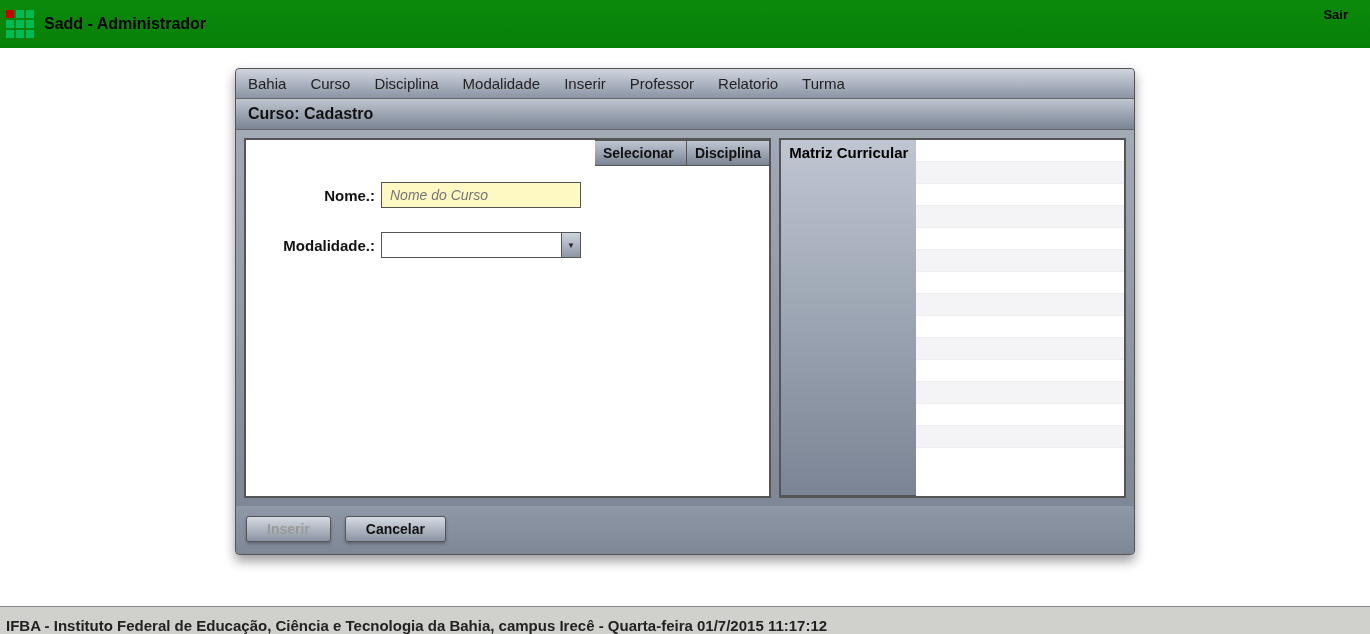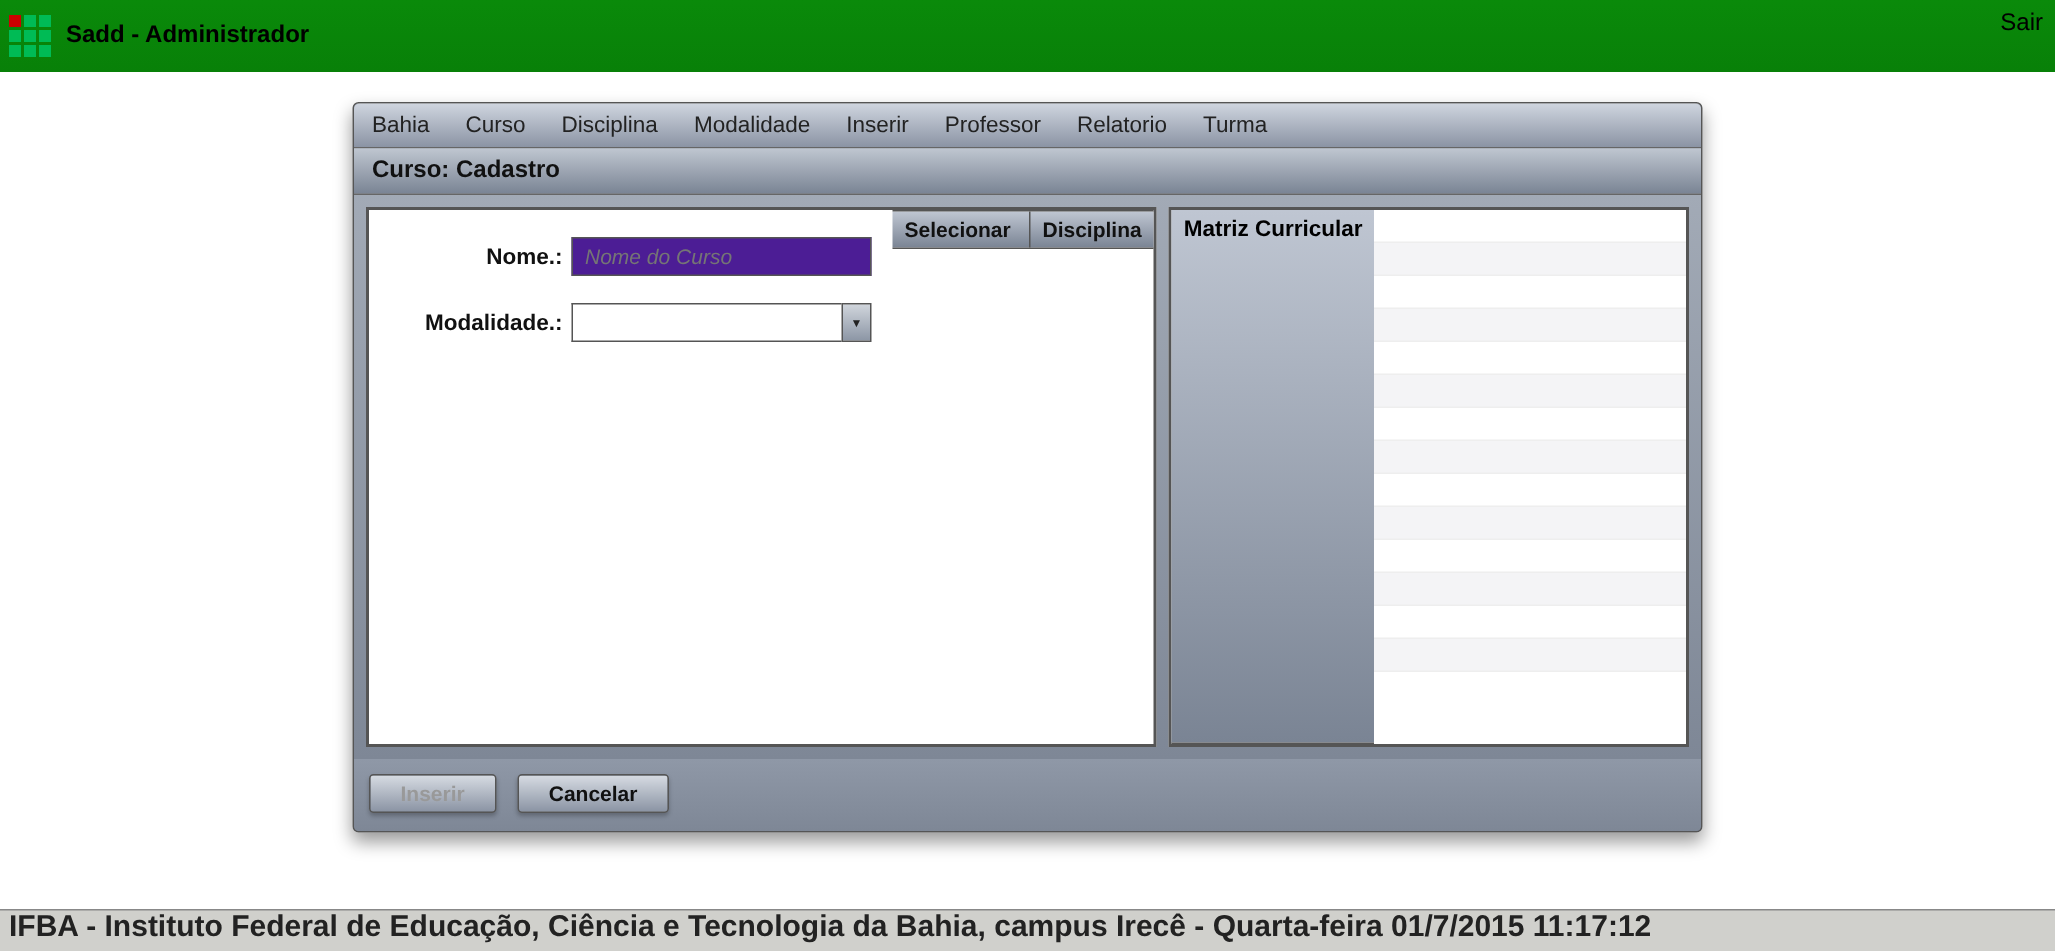--- a/index.html
+++ b/index.html
@@ -31,25 +31,25 @@
     .logo span { display: block; width: 100%; height: 100%; }
     .logo .r { background: #c00; }
     .logo .g { background: #0b5; }
     .topbar-title {
       color: #000;
       font-weight: bold;
       font-size: 16px;
     }
     .topbar-exit {
       position: absolute;
-      right: 8px;
+      right: 22px;
       top: 7px;
       color: #000;
-      font-weight: normal;
-      font-size: 16px;
+      font-weight: bold;
+      font-size: 13px;
       cursor: pointer;
     }
     .container {
       width: 900px;
       margin: 20px auto 0 auto;
       border: 1px solid #555;
       border-radius: 4px;
       background: linear-gradient(to bottom, #b0b8c4 0%, #808a9a 100%);
       box-shadow: 0 6px 12px rgba(0,0,0,.4);
     }
@@ -92,38 +92,39 @@
       display: flex;
       flex-direction: row;
     }
     .form-area {
       padding: 18px 14px 12px 14px;
     }
     .fld-row {
       display: flex;
       align-items: center;
       margin-bottom: 18px;
+      margin-top: 24px;
     }
     .fld-label {
       width: 115px;
       text-align: right;
       margin-right: 6px;
       font-weight: bold;
       font-size: 15px;
       color: #111;
     }
     .fld-input {
       flex: 1;
       height: 26px;
       border: 1px solid #555;
       padding: 0 8px;
       font-style: italic;
       color: #888;
       font-size: 14px;
-      background: #4c1d95;
+      background: #fef9c3;
     }
     .fld-select-wrap {
       flex: 1;
       display: flex;
       height: 26px;
     }
     .fld-select {
       flex: 1;
       border: 1px solid #555;
       border-right: none;
@@ -201,24 +202,24 @@
     }
     .statusbar {
       position: absolute;
       bottom: 0;
       left: 0;
       right: 0;
       height: 28px;
       background: #d0d0cc;
       border-top: 1px solid #888;
       font-weight: bold;
-      font-size: 20px;
+      font-size: 15px;
       color: #222;
       display: flex;
-      align-items: flex-start;
+      align-items: flex-end;
       padding: 0 6px;
     }
   </style>
 </head>
 <body>
 
 <div class="topbar">
   <div class="logo">
     <span class="r"></span>
       <span class="g"></span>

